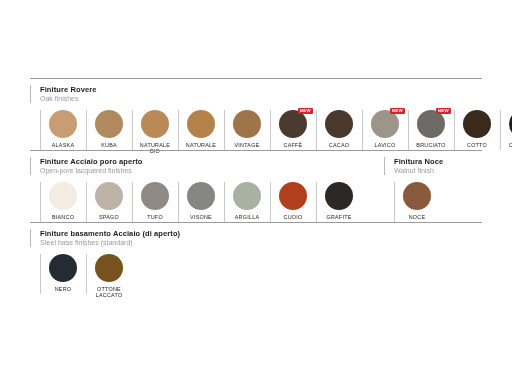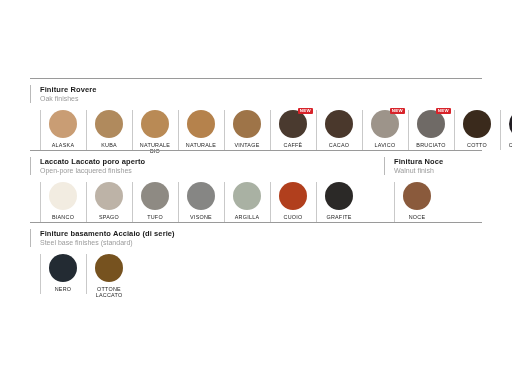--- a/index.html
+++ b/index.html
@@ -226,21 +226,21 @@
             </div>
           </div>
       </div>
     </div>
   </div>
 
   <div class="section s2">
     <div class="sec-row">
       <div class="sec-block">
         <div class="heading">
-          <div class="h-title">Laccato Laccato poro aperto</div>
+          <div class="h-title">Finiture Acciaio poro aperto</div>
           <div class="h-sub">Open-pore lacquered finishes</div>
         </div>
         <div class="swatches" id="list-1">
             <div class="swatch-cell">
               <div class="disc" style="background: rgb(242, 236, 225);">
                 <div class="grain"></div>
               </div>
               <div class="sw-label">BIANCO</div>
             </div>
             <div class="swatch-cell">
@@ -296,21 +296,21 @@
             </div>
           </div>
       </div>
     </div>
   </div>
 
   <div class="section s3">
     <div class="sec-row">
       <div class="sec-block">
         <div class="heading">
-          <div class="h-title">Finiture basamento Acciaio (di serie)</div>
+          <div class="h-title">Finiture basamento Acciaio (di aperto)</div>
           <div class="h-sub">Steel base finishes (standard)</div>
         </div>
         <div class="swatches" id="list-3">
             <div class="swatch-cell">
               <div class="disc" style="background: rgb(35, 43, 51);">
                 <div class="grain"></div>
               </div>
               <div class="sw-label">NERO</div>
             </div>
             <div class="swatch-cell">

